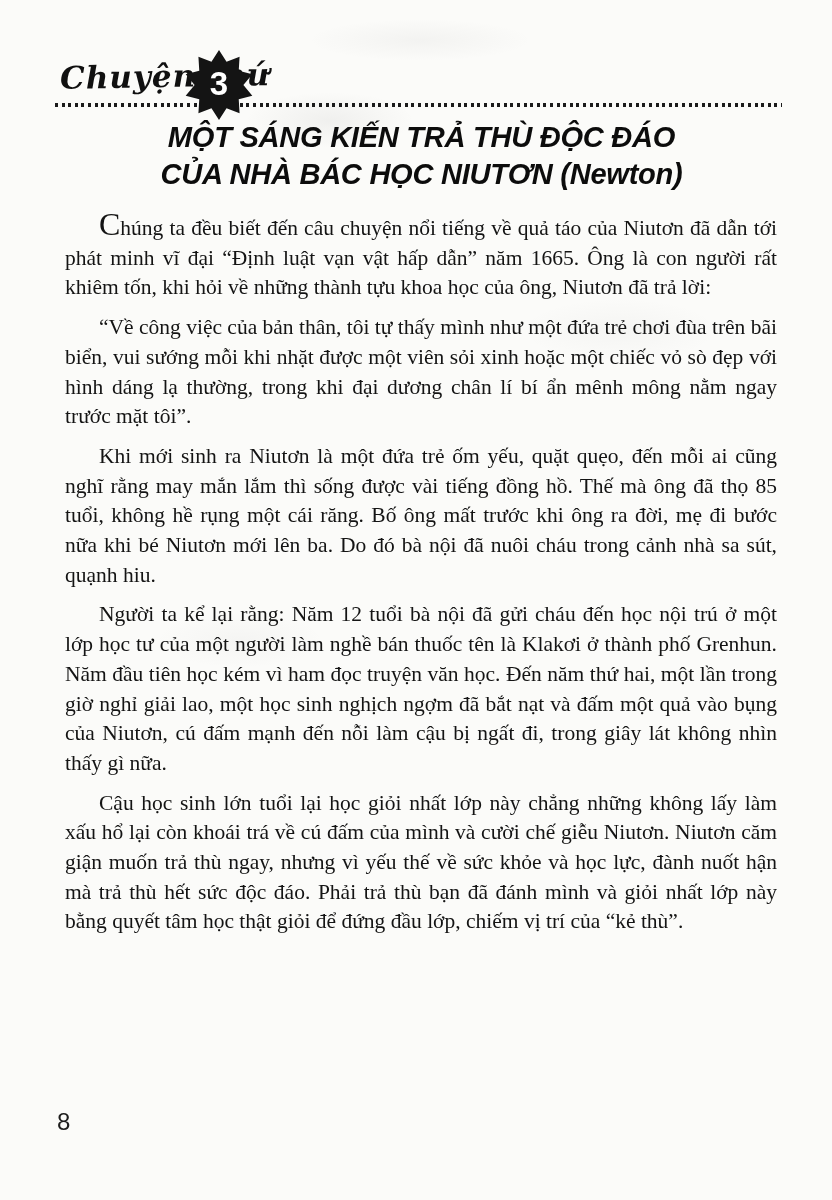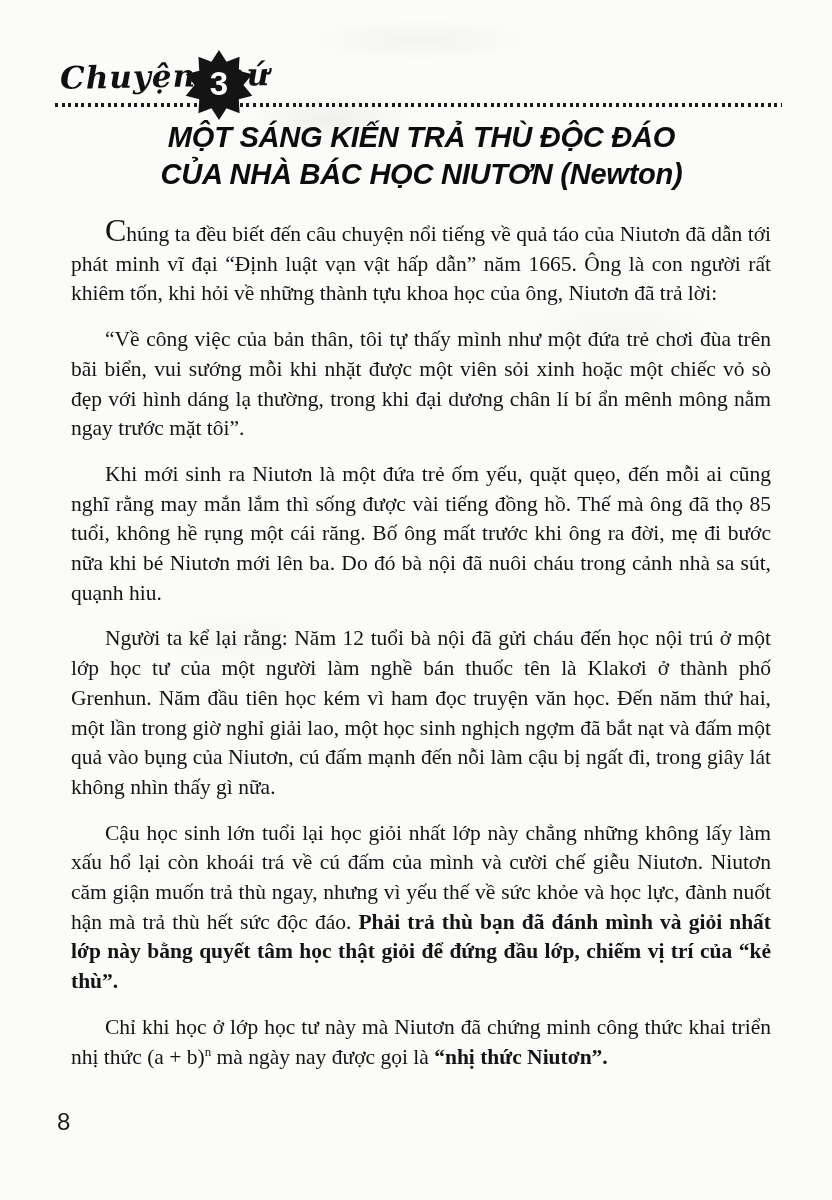--- a/index.html
+++ b/index.html
@@ -102,28 +102,28 @@
     left: 55px;
     top: 198px;
     width: 732px;
     font-family: "Liberation Serif", serif;
     font-size: 21.5px;
     line-height: 29.7px;
     text-align: justify;
     color: #141414;
   }
   .article-body p {
-    margin: 16px;
+    margin: 10px;
     text-indent: 34px;
   }
   .initcap {
     font-size: 32px;
     line-height: 1;
   }
-  .article-body b { font-weight: bold; }
+  .article-body b { font-weight: normal; }
   .article-body sup {
     font-size: 13px;
     line-height: 0;
   }
 
   
   .page-number {
     position: absolute;
     left: 57px;
     top: 1108px;
@@ -161,19 +161,18 @@
 
     <p><span>“Về công việc của bản thân, tôi tự thấy mình như một đứa trẻ chơi đùa trên bãi biển, vui sướng mỗi khi nhặt được một viên sỏi xinh hoặc một chiếc vỏ sò đẹp với hình dáng lạ thường, trong khi đại dương chân lí bí ẩn mênh mông nằm ngay trước mặt tôi”.</span></p>
 
     <p><span>Khi mới sinh ra Niutơn là một đứa trẻ ốm yếu, quặt quẹo, đến mỗi ai cũng nghĩ rằng may mắn lắm thì sống được vài tiếng đồng hồ. Thế mà ông đã thọ 85 tuổi, không hề rụng một cái răng. Bố ông mất trước khi ông ra đời, mẹ đi bước nữa khi bé Niutơn mới lên ba. Do đó bà nội đã nuôi cháu trong cảnh nhà sa sút, quạnh hiu.</span></p>
 
     <p><span>Người ta kể lại rằng: Năm 12 tuổi bà nội đã gửi cháu đến học nội trú ở một lớp học tư của một người làm nghề bán thuốc tên là Klakơi ở thành phố Grenhun. Năm đầu tiên học kém vì ham đọc truyện văn học. Đến năm thứ hai, một lần trong giờ nghỉ giải lao, một học sinh nghịch ngợm đã bắt nạt và đấm một quả vào bụng của Niutơn, cú đấm mạnh đến nỗi làm cậu bị ngất đi, trong giây lát không nhìn thấy gì nữa.</span></p>
 
     <p><span>Cậu học sinh lớn tuổi lại học giỏi nhất lớp này chẳng những không lấy làm xấu hổ lại còn khoái trá về cú đấm của mình và cười chế giễu Niutơn. Niutơn căm giận muốn trả thù ngay, nhưng vì yếu thế về sức khỏe và học lực, đành nuốt hận mà trả thù hết sức độc đáo. </span><b>Phải trả thù bạn đã đánh mình và giỏi nhất lớp này bằng quyết tâm học thật giỏi để đứng đầu lớp, chiếm vị trí của “kẻ thù”.</b></p>
 
 
-    <p><span>Chỉ khi học ở lớp học tư này mà Niutơn đã chứng minh công thức khai triển nhị thức (a + b)</span><sup>n</sup><span> mà ngày nay được gọi là </span><b>“nhị thức Niutơn”.</b></p>
 
   </div>
 
   <div class="page-number">8</div>
 
 </div>
 
 </body></html>

